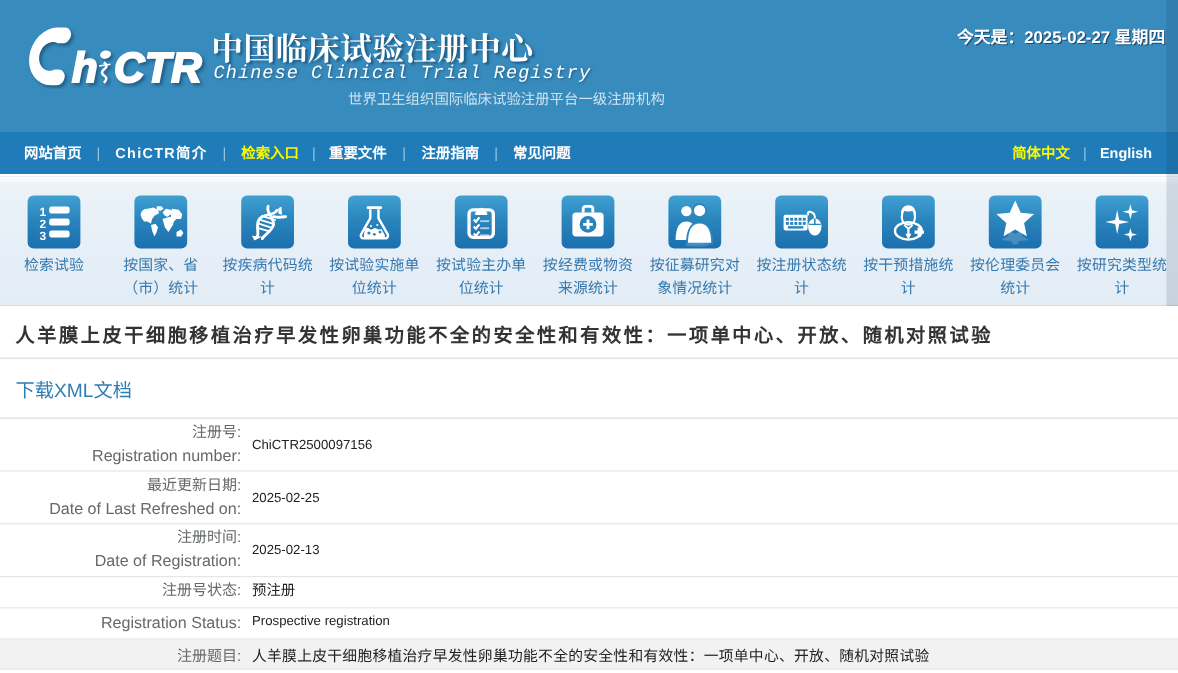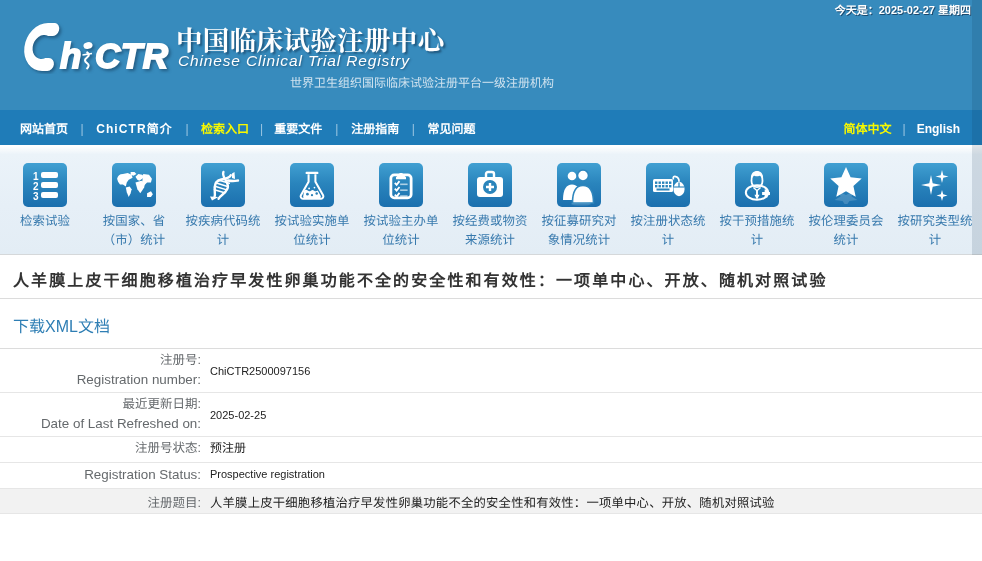--- a/index.html
+++ b/index.html
@@ -6,25 +6,25 @@
   html,body { width:982px; height:561px; overflow:hidden; background:#fff;
     font-family:"Liberation Sans", sans-serif; }
   
   .header { position:relative; width:982px; height:110px; background:#378bbd; }
   .logo { position:absolute; left:20px; top:22px; width:150px; height:50px; }
   .cn-title { position:absolute; left:176px; top:19px; color:#fff;
     font-family:"Liberation Serif", "Noto Serif CJK SC", "Noto Serif SC", serif;
     font-size:26.5px; font-weight:bold; letter-spacing:0.35px;
     text-shadow:2px 2px 2px rgba(15,50,80,0.55); }
   .en-title { position:absolute; left:178px; top:52px; color:#fff;
-    font-family:Liberation Sans, sans-serif; font-style:italic; font-size:15.5px;
+    font-family:Liberation Mono, monospace; font-style:italic; font-size:15.5px;
     letter-spacing:0.85px; text-shadow:1px 1px 2px rgba(15,50,80,0.5); }
   .sub-title { position:absolute; left:290px; top:73px; color:#cfe2ef; font-size:12px; }
-  .today { position:absolute; right:11px; top:1px; color:#fff;
-    font-size:11px; font-weight:bold; text-shadow:1px 1px 0 #1d4a6e; }
+  .today { position:absolute; right:11px; top:20px; color:#fff;
+    font-size:14px; font-weight:bold; text-shadow:1px 1px 0 #1d4a6e; }
   
   .nav { position:relative; width:982px; height:37px; background:#1f7cb8;
     border-bottom:2px solid #fff; }
   .nav-l { position:absolute; left:20px; top:0; height:35px; line-height:35px; white-space:nowrap; }
   .nav-r { position:absolute; right:22px; top:0; height:20px; line-height:35px; white-space:nowrap;margin-left:28px; }
   .nav a { color:#fff; font-size:12px; font-weight:bold; text-decoration:none; }
   .nav a.act { color:#f8f800; }
   .nav .sep { color:#9cc6e2; font-size:12px; margin:0 12.5px; font-weight:normal; }
   .nav-r a { font-size:12px; }
   .nav-r .sep { margin:0 11px; }
@@ -257,20 +257,24 @@
 <table class="info">
   <tbody>
       <tr class="first h44">
         <td class="lab">注册号:<br><span class="en">Registration number:</span></td>
         <td class="val">ChiCTR2500097156</td>
       </tr>
   <tr class="h44">
         <td class="lab">最近更新日期:<br><span class="en">Date of Last Refreshed on:</span></td>
         <td class="val">2025-02-25</td>
       </tr>
+  <tr class="h44">
+        <td class="lab">注册时间:<br><span class="en">Date of Registration:</span></td>
+        <td class="val">2025-02-13</td>
+      </tr>
   <tr class="h26 top">
         <td class="lab">注册号状态:</td>
         <td class="val" style="font-size:12px">预注册</td>
       </tr>
   <tr class="h26 top">
         <td class="lab"><span class="en">Registration Status:</span></td>
         <td class="val">Prospective registration</td>
       </tr>
   <tr class="gray">
         <td class="lab">注册题目:</td>

